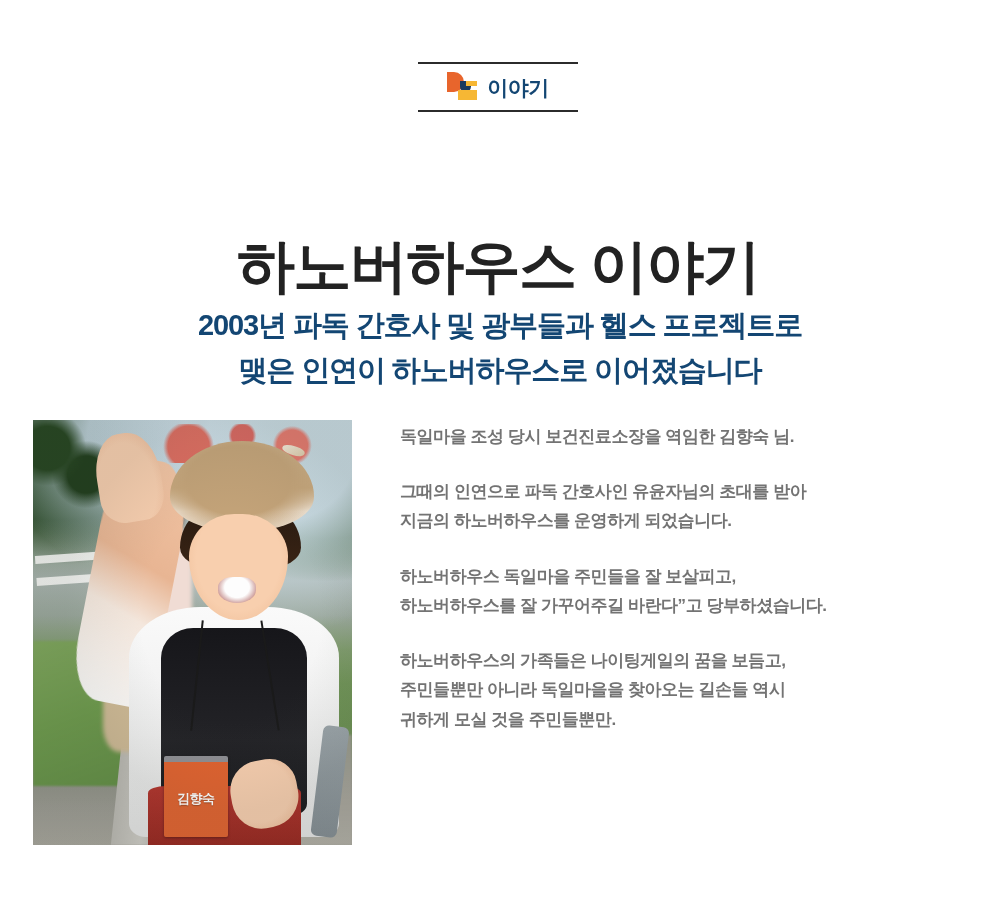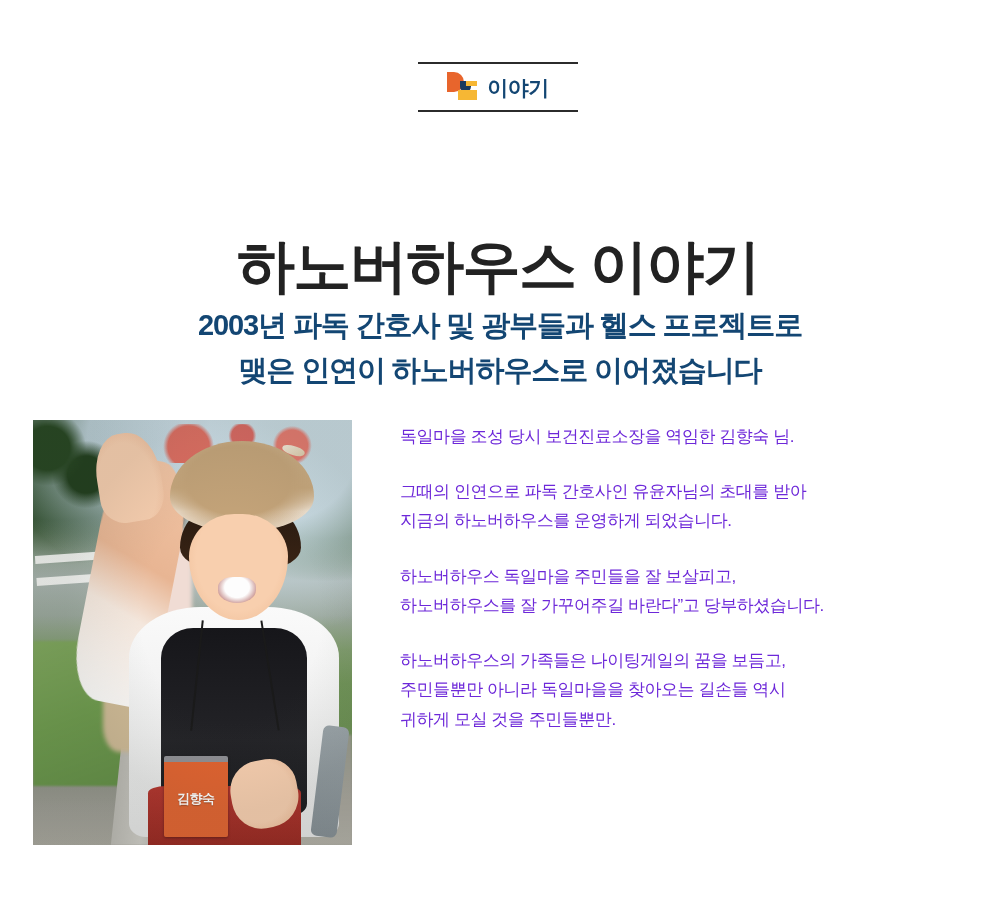--- a/index.html
+++ b/index.html
@@ -369,22 +369,22 @@
     background: radial-gradient(ellipse 52% 46% at 62% 46%, rgba(0,0,0,0) 0 54%, rgba(60,70,60,0.10) 100%);
   }
 
   
   .body-copy {
     position: absolute;
     left: 400px;
     top: 422px;
     width: 560px;
     font-size: 17px;
-    font-weight: 400;
-    color: #6d28d9;
+    font-weight: 700;
+    color: #737373;
     letter-spacing: -0.45px;
     line-height: 1.72;
   }
   .body-copy p { margin: 0 0 26px 0; }
   .body-copy p:last-child { margin-bottom: 0; }
   .body-copy .ln { display: block; }
 </style>
 </head>
 <body>
 

